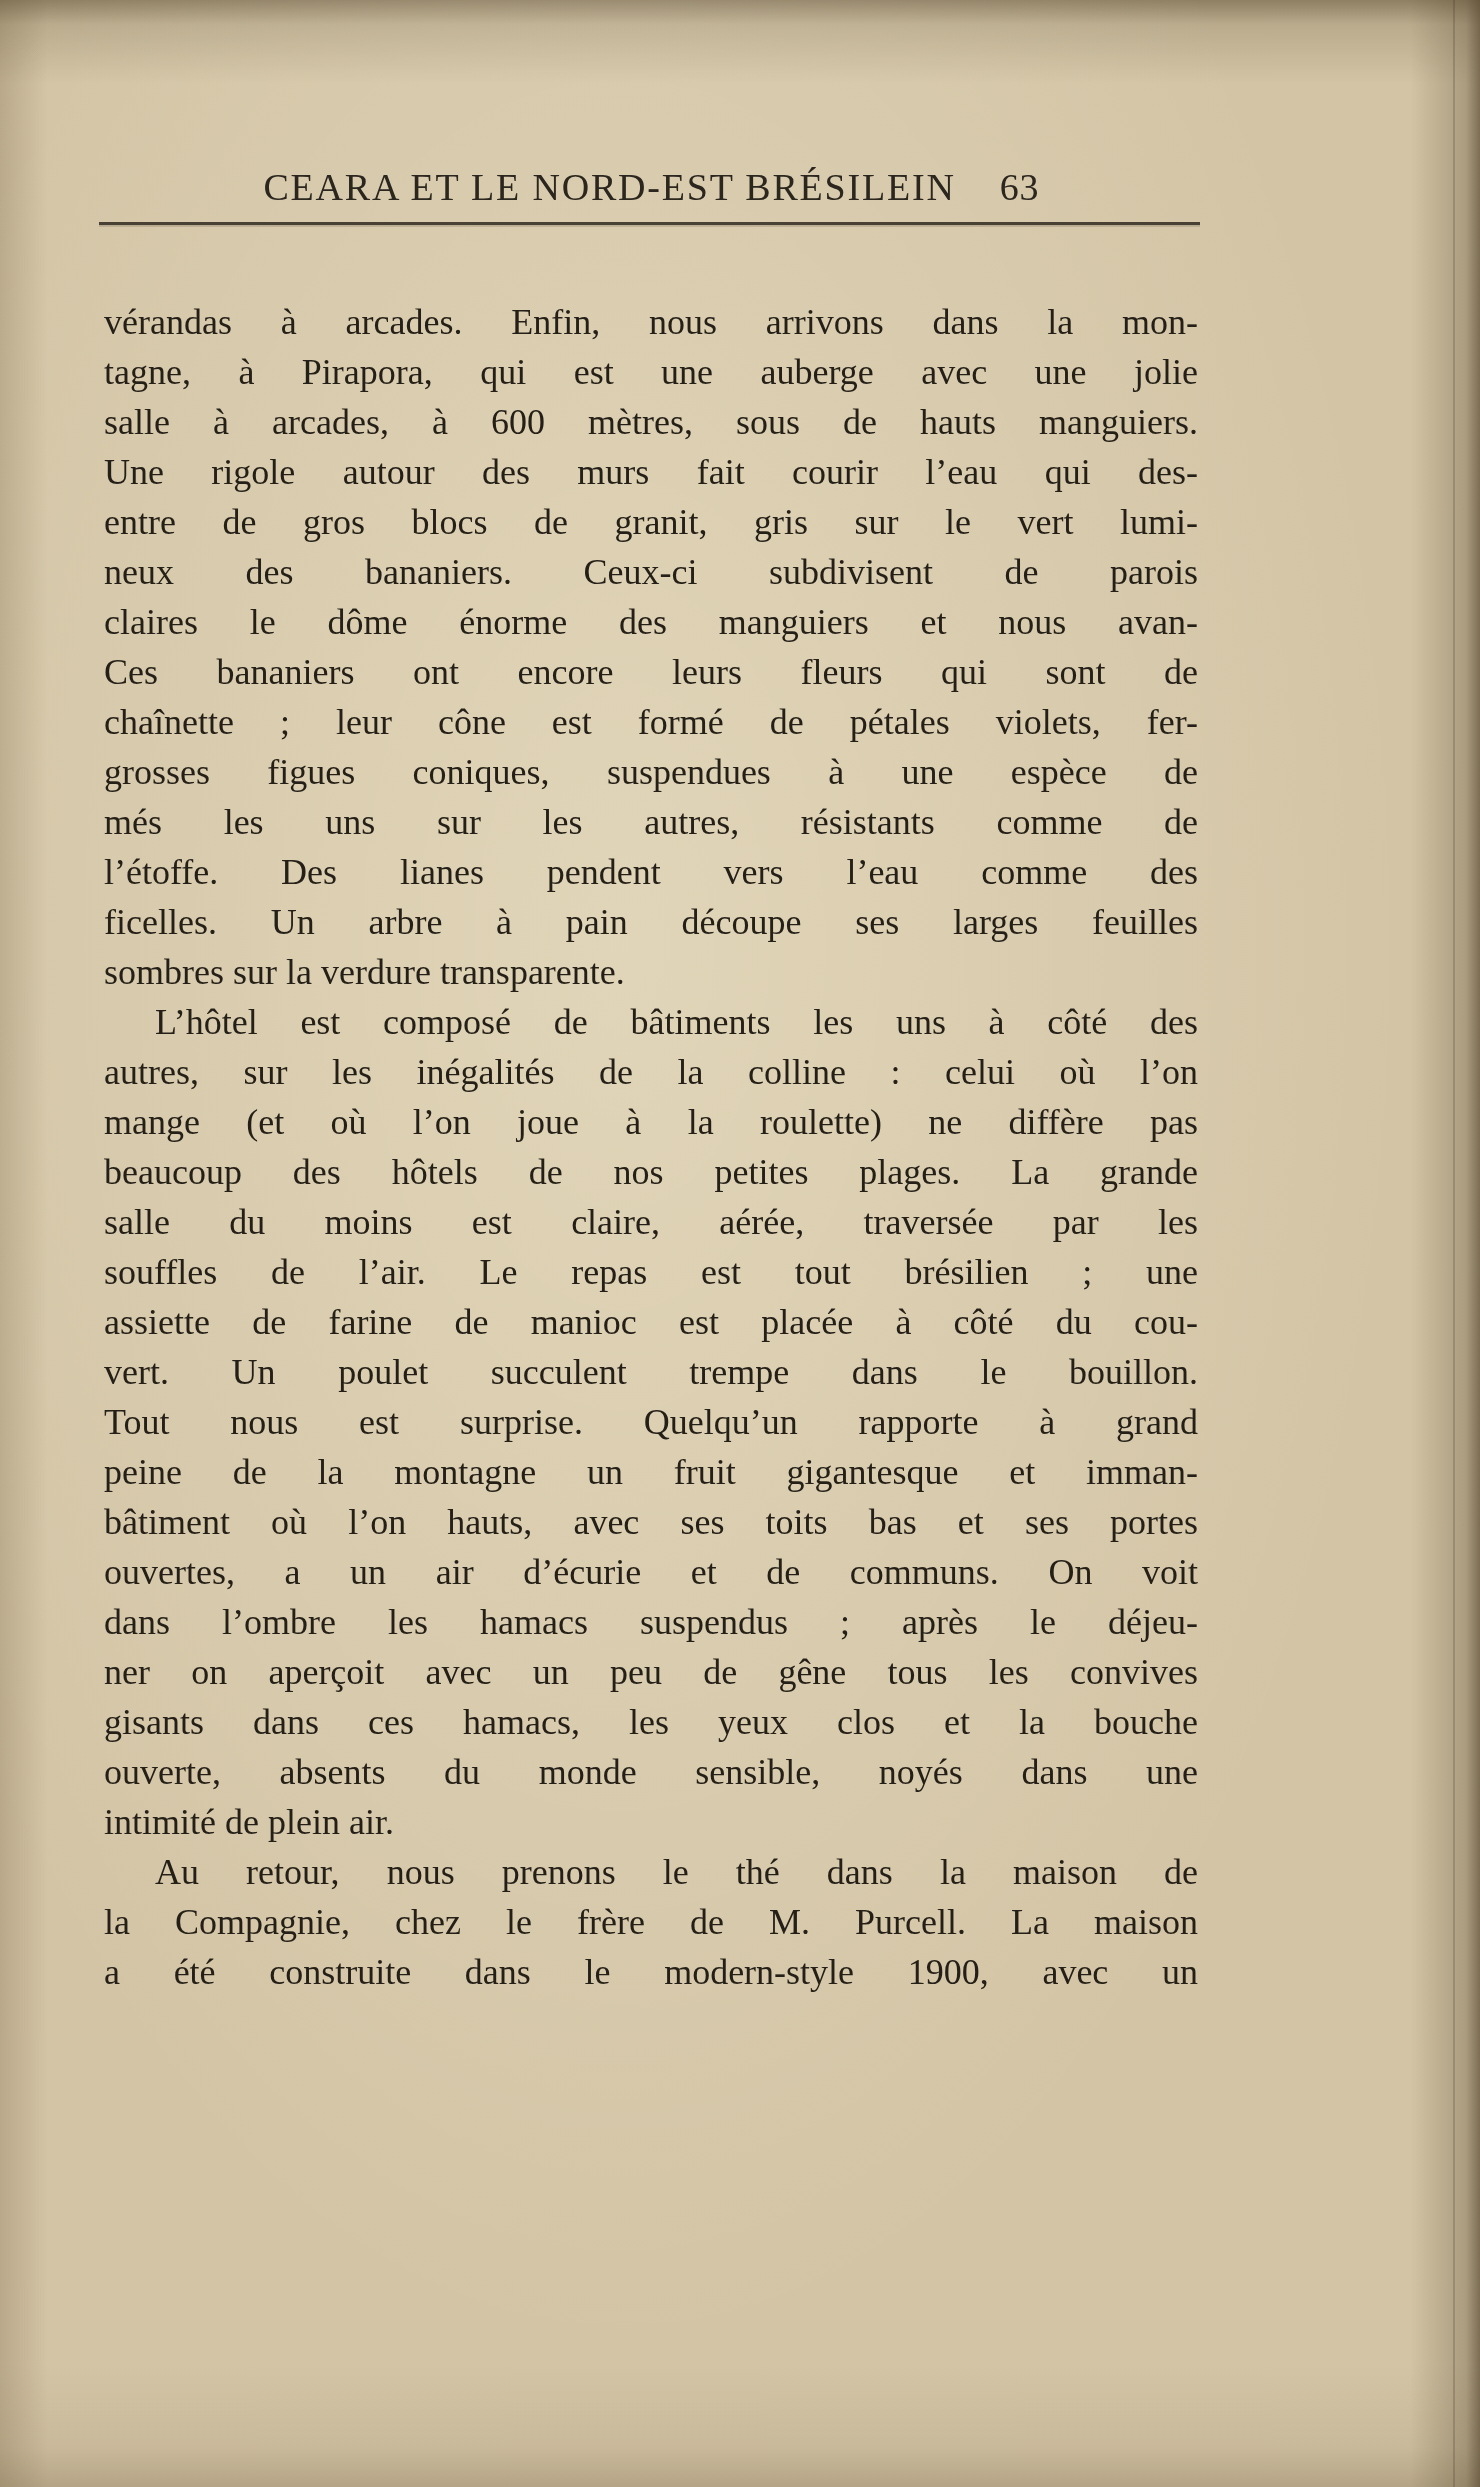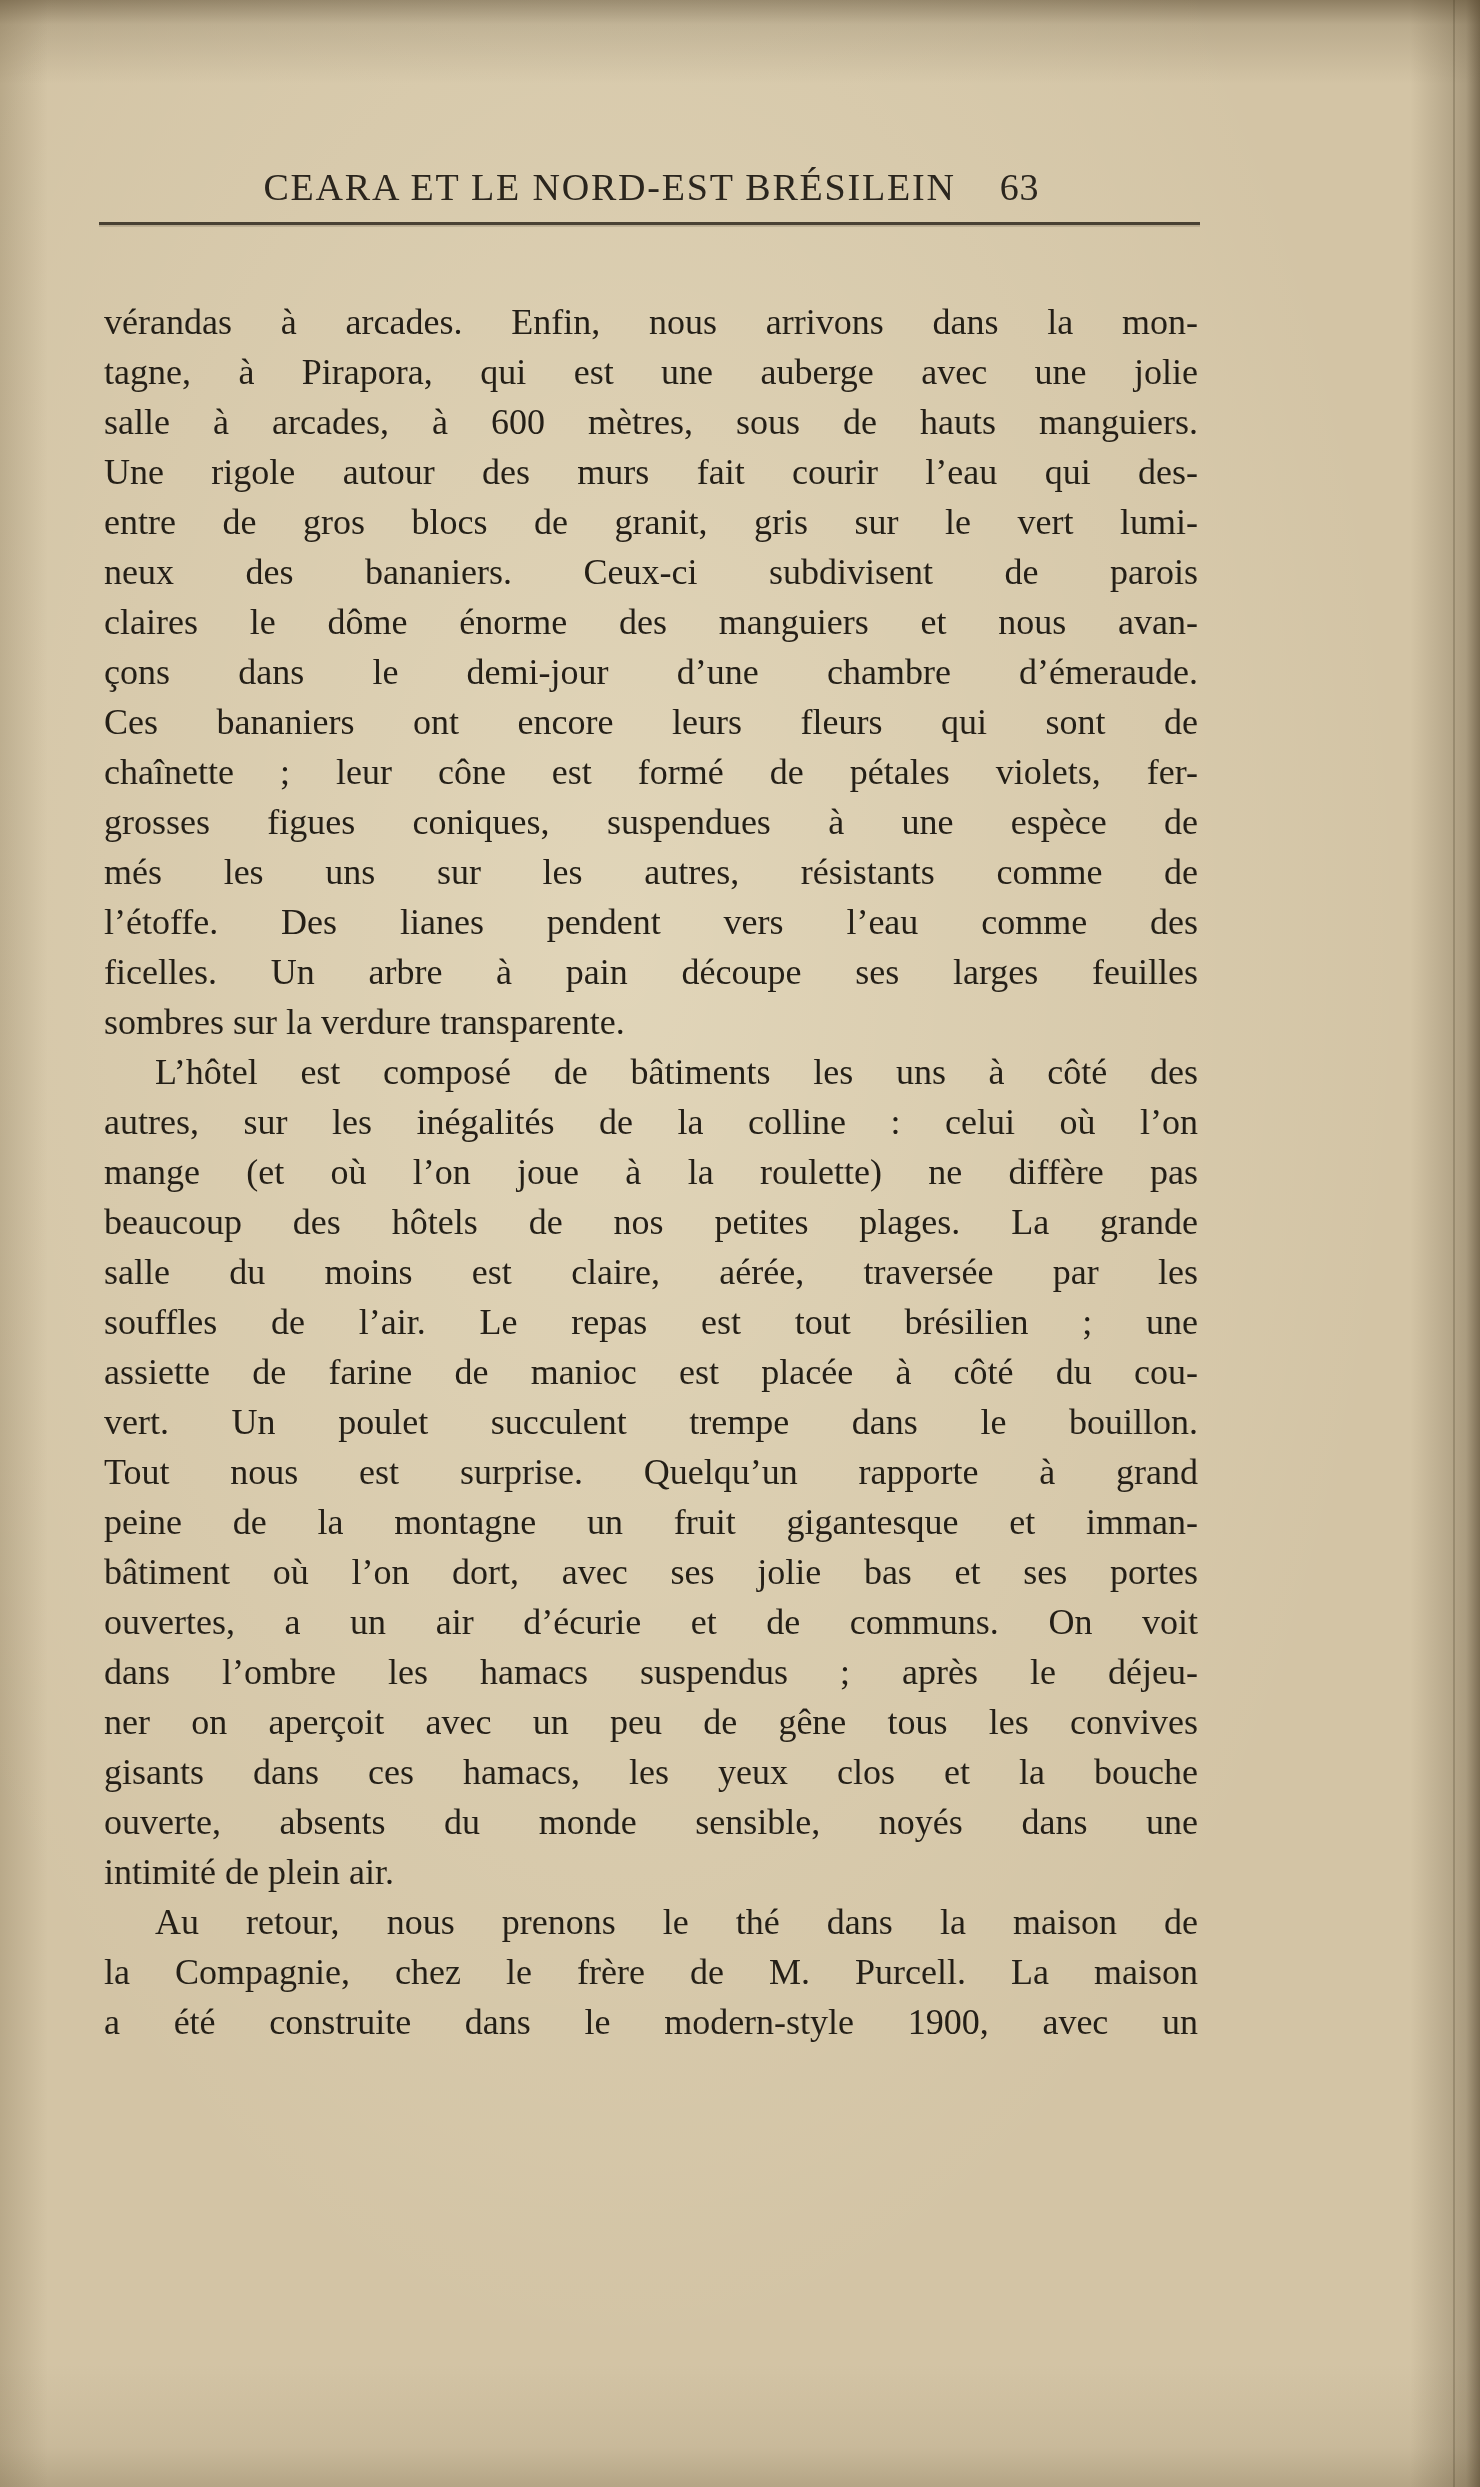--- a/index.html
+++ b/index.html
@@ -96,41 +96,40 @@
 
   <div class="text-block" id="text-block">
       <div class="paragraph">
         <div class="line">vérandas à arcades. Enfin, nous arrivons dans la mon-</div>
         <div class="line">tagne, à Pirapora, qui est une auberge avec une jolie</div>
         <div class="line">salle à arcades, à 600 mètres, sous de hauts manguiers.</div>
         <div class="line">Une rigole autour des murs fait courir l’eau qui des-</div>
         <div class="line">entre de gros blocs de granit, gris sur le vert lumi-</div>
         <div class="line">neux des bananiers. Ceux-ci subdivisent de parois</div>
         <div class="line">claires le dôme énorme des manguiers et nous avan-</div>
-        <div class="line">çons dans le demi-jour d’une chambre d’émeraude.</div>
         <div class="line">Ces bananiers ont encore leurs fleurs qui sont de</div>
         <div class="line">chaînette ; leur cône est formé de pétales violets, fer-</div>
         <div class="line">grosses figues coniques, suspendues à une espèce de</div>
         <div class="line">més les uns sur les autres, résistants comme de</div>
         <div class="line">l’étoffe. Des lianes pendent vers l’eau comme des</div>
         <div class="line">ficelles. Un arbre à pain découpe ses larges feuilles</div>
         <div class="line last">sombres sur la verdure transparente.</div>
       </div>
       <div class="paragraph indent">
         <div class="line">L’hôtel est composé de bâtiments les uns à côté des</div>
         <div class="line">autres, sur les inégalités de la colline : celui où l’on</div>
         <div class="line">mange (et où l’on joue à la roulette) ne diffère pas</div>
         <div class="line">beaucoup des hôtels de nos petites plages. La grande</div>
         <div class="line">salle du moins est claire, aérée, traversée par les</div>
         <div class="line">souffles de l’air. Le repas est tout brésilien ; une</div>
         <div class="line">assiette de farine de manioc est placée à côté du cou-</div>
         <div class="line">vert. Un poulet succulent trempe dans le bouillon.</div>
         <div class="line">Tout nous est surprise. Quelqu’un rapporte à grand</div>
         <div class="line">peine de la montagne un fruit gigantesque et imman-</div>
-        <div class="line">bâtiment où l’on dort, avec ses jolie bas et ses portes</div>
+        <div class="line">bâtiment où l’on hauts, avec ses toits bas et ses portes</div>
         <div class="line">ouvertes, a un air d’écurie et de communs. On voit</div>
         <div class="line">dans l’ombre les hamacs suspendus ; après le déjeu-</div>
         <div class="line">ner on aperçoit avec un peu de gêne tous les convives</div>
         <div class="line">gisants dans ces hamacs, les yeux clos et la bouche</div>
         <div class="line">ouverte, absents du monde sensible, noyés dans une</div>
         <div class="line last">intimité de plein air.</div>
       </div>
       <div class="paragraph indent">
         <div class="line">Au retour, nous prenons le thé dans la maison de</div>
         <div class="line">la Compagnie, chez le frère de M. Purcell. La maison</div>

